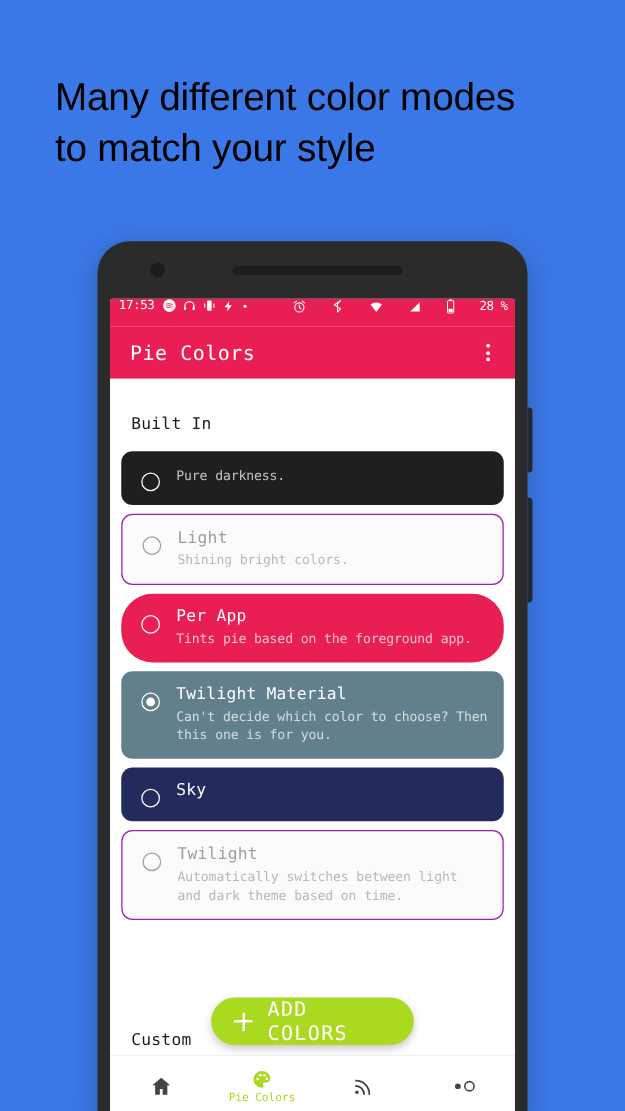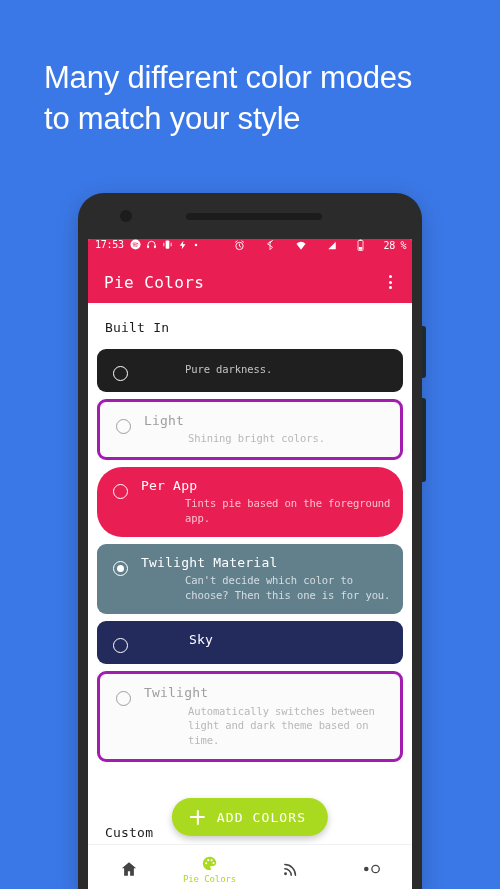--- a/index.html
+++ b/index.html
@@ -15,21 +15,21 @@
     font-family: "Liberation Sans", sans-serif;
     position: relative;
   }
 
   
   .headline {
     position: absolute;
     left: 44px;
     top: 58px;
     width: 430px;
-    color: #ffffff;
+    color: #000000;
     font-size: 31px;
     line-height: 1.32;
     font-weight: 400;
     letter-spacing: -0.2px;
   }
   .headline-line { display: block; white-space: nowrap; }
 
   
   .phone {
     position: absolute;
@@ -133,21 +133,21 @@
   .overflow-dots i {
     width: 3px; height: 3px; border-radius: 50%;
     background: #ffffff; display: block;
   }
 
   
   .content {
     position: relative;
     height: 541px;
     background: #ffffff;
-    padding: 0 9px;
+    padding: 12px 9px;
     overflow: hidden;
   }
   .section-head {
     font-family: "DejaVu Sans Mono", monospace;
     font-size: 13px;
     color: #1c1c1c;
     padding: 17px 0 14px 8px;
     letter-spacing: 0.2px;
   }
   .section-head.custom {
@@ -162,21 +162,21 @@
     border-radius: 9px;
     margin-bottom: 7px;
     padding: 11px 12px 11px 10px;
     display: flex;
     align-items: flex-start;
     cursor: pointer;
     position: relative;
   }
   .card.pale {
     background: #fbfbfb;
-    border: 3px solid #a21caf;
+    border: 1px solid #a21caf;
   }
   .radio {
     width: 15px; height: 15px;
     border-radius: 50%;
     border: 1.6px solid currentColor;
     flex: 0 0 auto;
     margin: 6px 13px 0 6px;
     position: relative;
   }
   .radio.on::after {
@@ -195,21 +195,20 @@
     letter-spacing: 0.2px;
     line-height: 1.25;
   }
   .card-sub {
     font-family: "DejaVu Sans Mono", monospace;
     font-size: 10.5px;
     line-height: 1.42;
     margin-top: 2px;
     opacity: 0.72;
     letter-spacing: -0.1px;
-    margin-left: 44px;
   }
 
   
   .fab {
     position: absolute;
     left: 50%;
     bottom: 8px;
     transform: translateX(-50%);
     height: 38px;
     padding: 0 22px 0 18px;
@@ -230,21 +229,21 @@
     content: "";
     position: absolute;
     background: #ffffff;
     border-radius: 1px;
   }
   .fab-plus::before { left: 50%; top: 0; width: 2px; height: 15px; margin-left: -1px; }
   .fab-plus::after { top: 50%; left: 0; height: 2px; width: 15px; margin-top: -1px; }
   .fab-label {
     color: #ffffff;
     font-family: "DejaVu Sans Mono", monospace;
-    font-size: 13px;
+    font-size: 16px;
     letter-spacing: 1.1px;
   }
 
   
   .bottomnav {
     height: 49px;
     background: #ffffff;
     border-top: 1px solid #f0f0f0;
     display: flex;
     align-items: center;
@@ -360,21 +359,21 @@
               <div class="card-sub">Tints pie based on the foreground app.</div>
             </div>
           </div>
           <div class="card" style="background: rgb(98, 128, 140); color: rgb(255, 255, 255);">
             <div class="radio on"></div>
             <div class="card-text">
               <div class="card-title">Twilight Material</div>
               <div class="card-sub">Can't decide which color to choose? Then this one is for you.</div>
             </div>
           </div>
-          <div class="card" style="background: rgb(35, 42, 92); color: rgb(255, 255, 255); gap: 48px;">
+          <div class="card" style="background: rgb(35, 42, 92); color: rgb(255, 255, 255);">
             <div class="radio"></div>
             <div class="card-text">
               <div class="card-title">Sky</div>
             </div>
           </div>
           <div class="card pale" style="background: rgb(251, 251, 251); color: rgb(158, 158, 158);">
             <div class="radio"></div>
             <div class="card-text">
               <div class="card-title">Twilight</div>
               <div class="card-sub">Automatically switches between light and dark theme based on time.</div>

